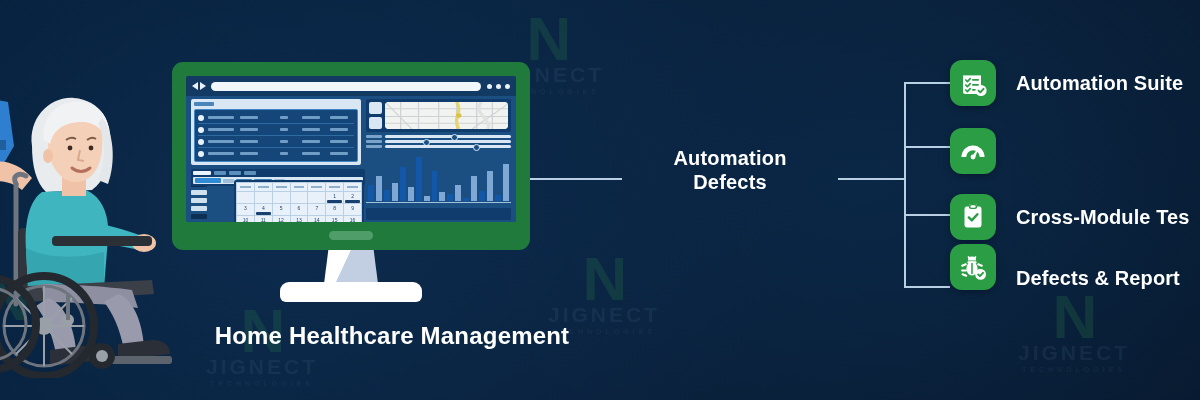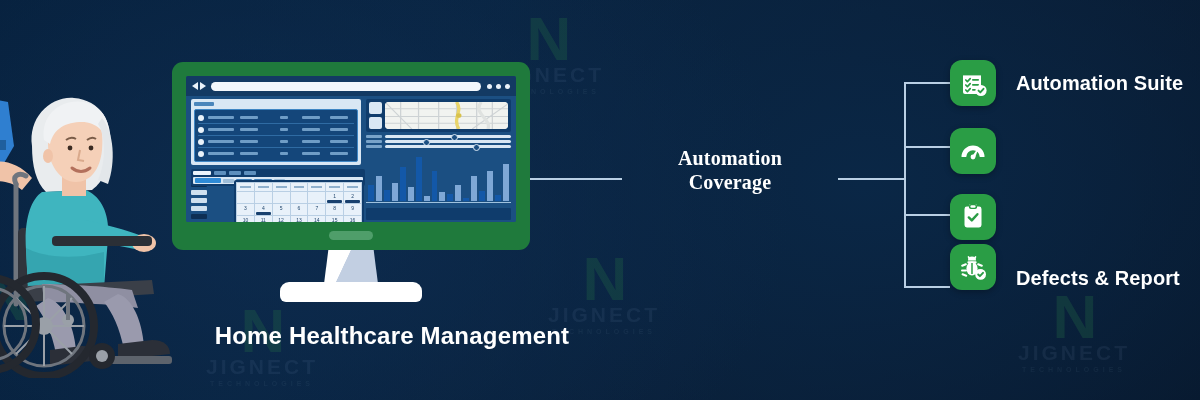--- a/index.html
+++ b/index.html
@@ -153,21 +153,20 @@
   .bars span{flex:1;display:block;border-radius:0;}
   .axis{position:absolute;left:0;right:0;bottom:3px;height:1px;background:#9fc2de;}
   .chartbase{position:absolute;left:0;right:0;bottom:0;height:12px;background:#0f3c6c;border-radius:1px;}
 
   
   #center{
     position:absolute;left:620px;top:146px;width:220px;
     text-align:center;color:#ffffff;
     font-size:20px;font-weight:700;line-height:1.22;
     letter-spacing:.2px;
-    font-family:Liberation Serif, serif;
   }
   .connector{position:absolute;background:#b9cfe4;}
   #conn-left{left:530px;top:178px;width:92px;height:2px;}
   #conn-right{left:838px;top:178px;width:68px;height:2px;}
   #spine{left:904px;top:82px;width:2px;height:206px;}
   .branch{left:904px;width:46px;height:2px;}
   #b1{top:82px;} #b2{top:146px;} #b3{top:214px;} #b4{top:286px;}
 
   
   #features{position:absolute;left:950px;top:60px;width:250px;}
@@ -567,21 +566,21 @@
   <div class="connector" id="conn-left"></div>
   <div class="connector" id="conn-right"></div>
   <div class="connector" id="spine"></div>
   <div class="connector branch" id="b1"></div>
   <div class="connector branch" id="b2"></div>
   <div class="connector branch" id="b3"></div>
   <div class="connector branch" id="b4"></div>
 
   <div id="center">
     <div>Automation</div>
-    <div>Coverage</div>
+    <div>Defects</div>
   </div>
 
   <div id="features">
 
     <div class="feature" id="f1">
       <div class="tile" style="background:#2a9d45">
         <svg width="30" height="30" viewBox="0 0 30 30">
           <rect x="5" y="4" width="18" height="22" rx="2" fill="#ffffff"></rect>
           <rect x="5" y="4" width="18" height="3.4" fill="#2a9d45"></rect>
           <g fill="#2a9d45">
@@ -620,20 +619,21 @@
     <div class="feature" id="f3">
       <div class="tile" style="background:#2a9d45">
         <svg width="30" height="30" viewBox="0 0 30 30">
           <rect x="6.5" y="4.5" width="17" height="21" rx="2.4" fill="#ffffff"></rect>
           <rect x="11" y="2" width="8" height="5" rx="1.8" fill="#ffffff"></rect>
           <rect x="11" y="2" width="8" height="5" rx="1.8" fill="#2a9d45"></rect>
           <rect x="12.4" y="3.3" width="5.2" height="2.4" rx="1.2" fill="#ffffff"></rect>
           <path d="M10.8 15.4 l3 3 l5.6 -6.2" stroke="#2a9d45" stroke-width="2.4" fill="none" stroke-linecap="round" stroke-linejoin="round"></path>
         </svg>
       </div>
+      <div class="flabel">Cross-Module Tes</div>
     </div>
 
     <div class="feature" id="f4">
       <div class="tile" style="background:#2a9d45">
         <svg width="30" height="30" viewBox="0 0 30 30">
           <g fill="#ffffff">
             <ellipse cx="14" cy="16.6" rx="5.6" ry="7"></ellipse>
             <path d="M10 8.6 A4 4 0 0 1 18 8.6 Z"></path>
             <rect x="9.3" y="9.2" width="9.4" height="2.2" rx="1.1"></rect>
             <rect x="3" y="12" width="6" height="2" rx="1" transform="rotate(-22 6 13)"></rect>

